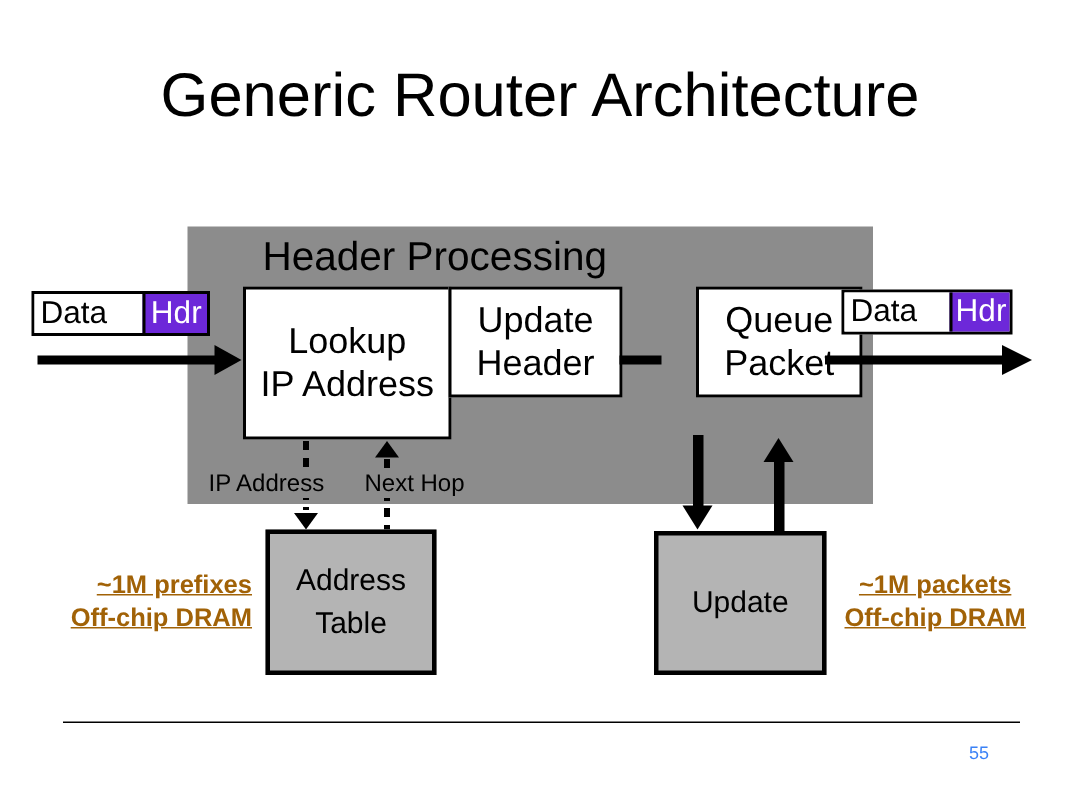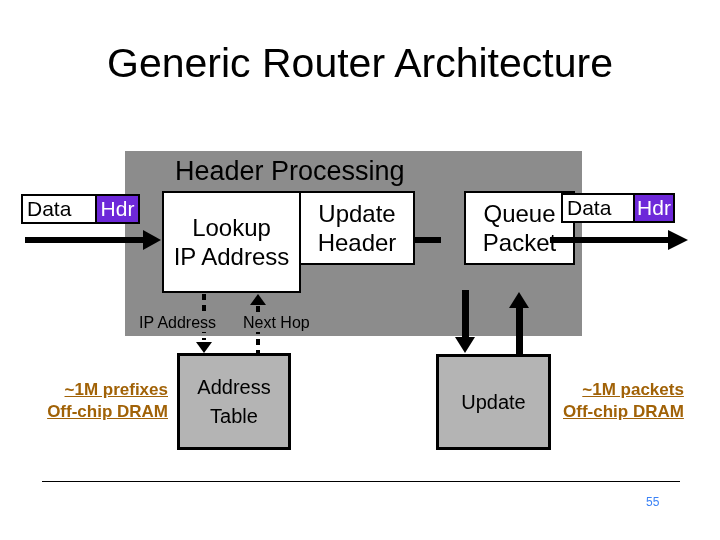--- a/index.html
+++ b/index.html
@@ -67,21 +67,21 @@
     display:flex;flex-direction:column;align-items:center;justify-content:center;
     font-size:20px;line-height:29px;text-align:center;color:#000;
   }
   .mem span{display:block;}
   .addr{left:177px;top:353px;width:114px;height:97px;}
   .buff{left:436px;top:354px;width:115px;height:96px;}
 
   .note{position:absolute;font-size:17px;font-weight:700;line-height:22px;color:#a16207;text-decoration:underline;}
   .note span{display:block;}
   .note-prefixes{left:20px;top:379px;width:148px;text-align:right;}
-  .note-packets{left:563px;top:379px;text-align:right;}
+  .note-packets{left:563px;top:379px;text-align:center;}
 
   .divider{position:absolute;left:42px;top:481px;width:638px;height:1px;background:#000;}
   .page-num{position:absolute;left:646px;top:495px;font-size:12px;color:#3b82f6;}
 </style>
 </head>
 <body>
 
 <div class="slide">
 
   <h1 class="title">Generic Router Architecture</h1>

